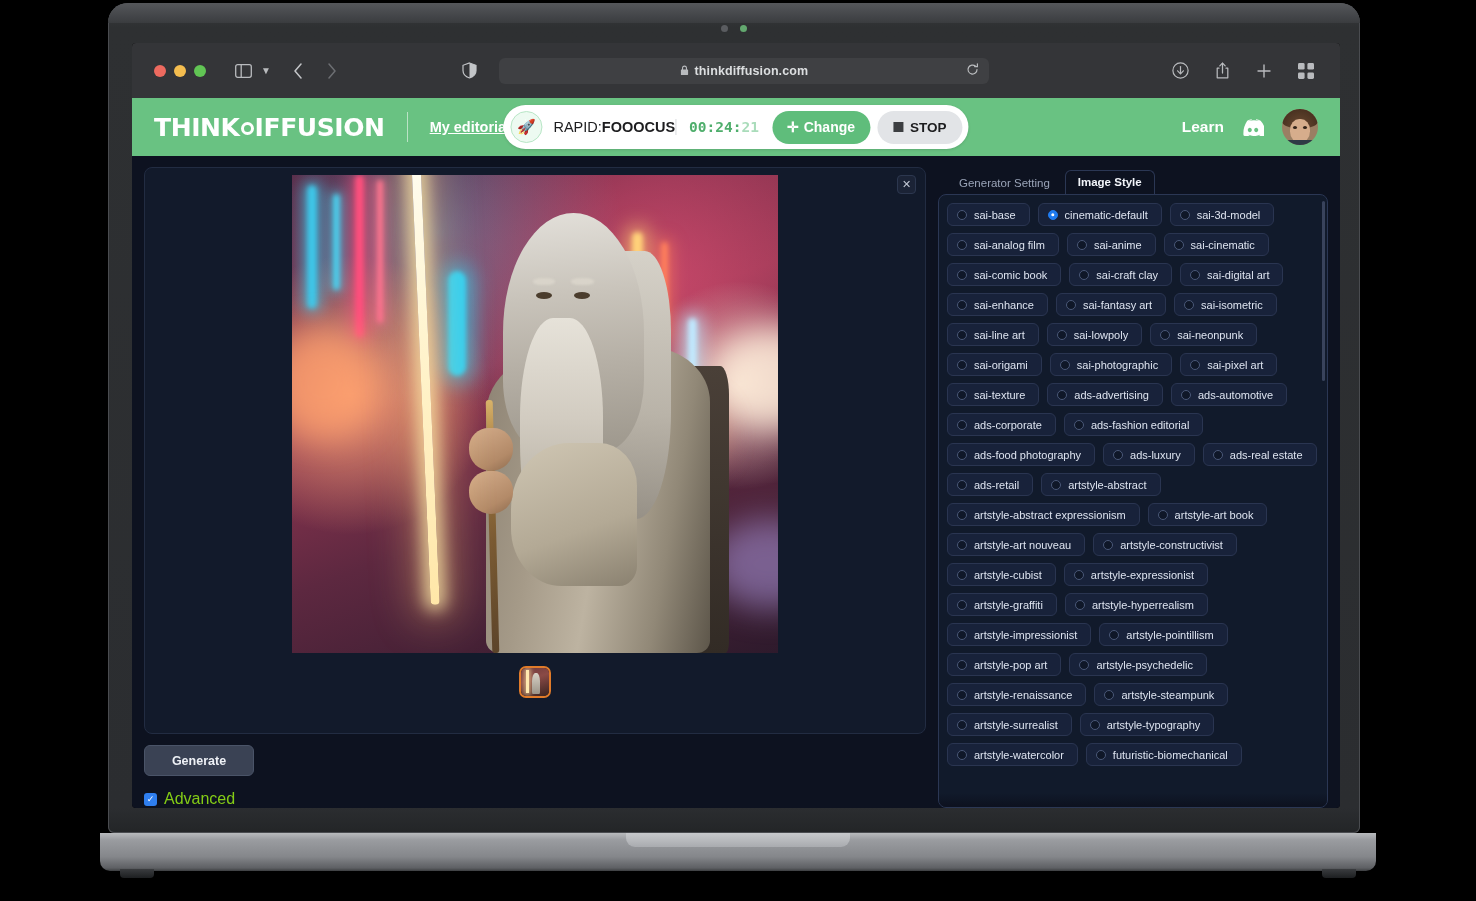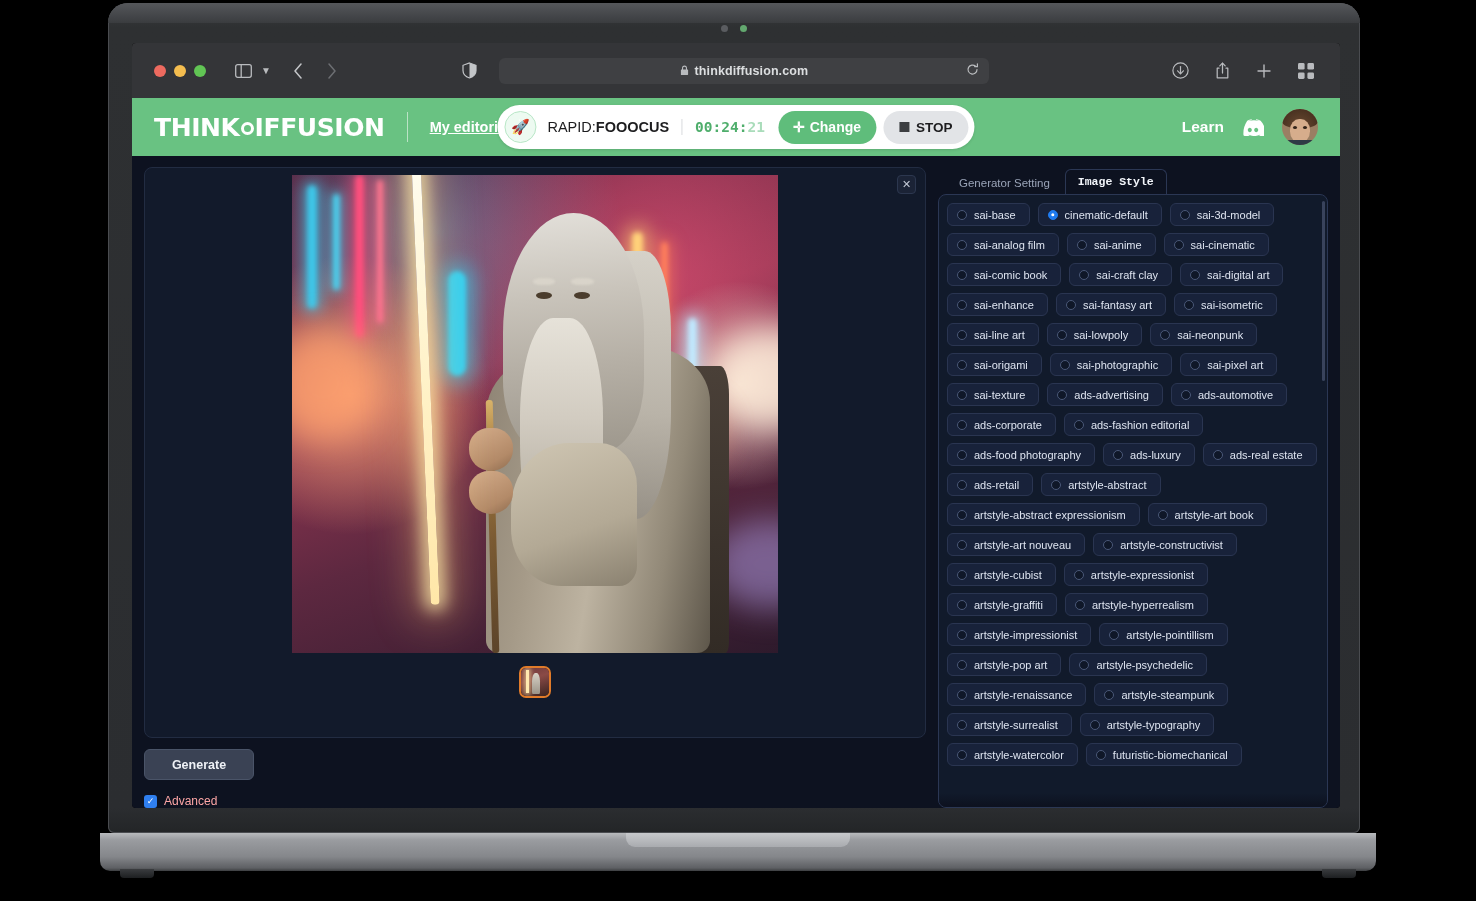--- a/index.html
+++ b/index.html
@@ -201,21 +201,20 @@
     background: #edfaf1;
     border: 1.5px solid #b8e6c6;
     display: flex; align-items: center; justify-content: center;
     font-size: 15px;
     margin-right: 11px;
   }
   #machine-name {
     font-size: 14.5px;
     color: #1d1d1f;
     white-space: nowrap;
-    padding-right: 12px;
     border-right: 1px solid #d8dadd;
   }
   #machine-name b { font-weight: 800; }
   #timer {
     font-family: "DejaVu Sans Mono", monospace;
     font-size: 14.5px;
     font-weight: 700;
     color: #4fae6c;
     padding: 0 13px;
     white-space: nowrap;
@@ -521,21 +520,21 @@
     margin-top: 14px;
   }
   #advanced-checkbox {
     width: 13px; height: 13px;
     background: #2f7ff0;
     border-radius: 3px;
     display: flex; align-items: center; justify-content: center;
     color: #fff; font-size: 9px; line-height: 1;
     cursor: pointer;
   }
-  #advanced-label { color: #fca5a5; font-size: 12px; }
+  #advanced-label { color: #84cc16; font-size: 16px; }
 
   
   #right-pane {
     width: 390px;
     display: flex;
     flex-direction: column;
     min-width: 0;
     justify-content: flex-end;
   }
   #tabs {
@@ -556,21 +555,20 @@
     background: transparent;
     white-space: nowrap;
   }
   .tab.active {
     color: #f2f5fa;
     font-weight: 700;
     background: #0d1220;
     border-color: #2b3consider;
     border: 1px solid #2b3754;
     border-bottom: 1px solid #0d1220;
-    font-family: Liberation Mono, monospace;
   }
   #styles-panel {
     flex: 1;
     position: relative;
     background: #111a2b;
     border: 1px solid #2b3754;
     border-radius: 8px;
     margin-top: -1px;
     overflow: hidden;
   }

